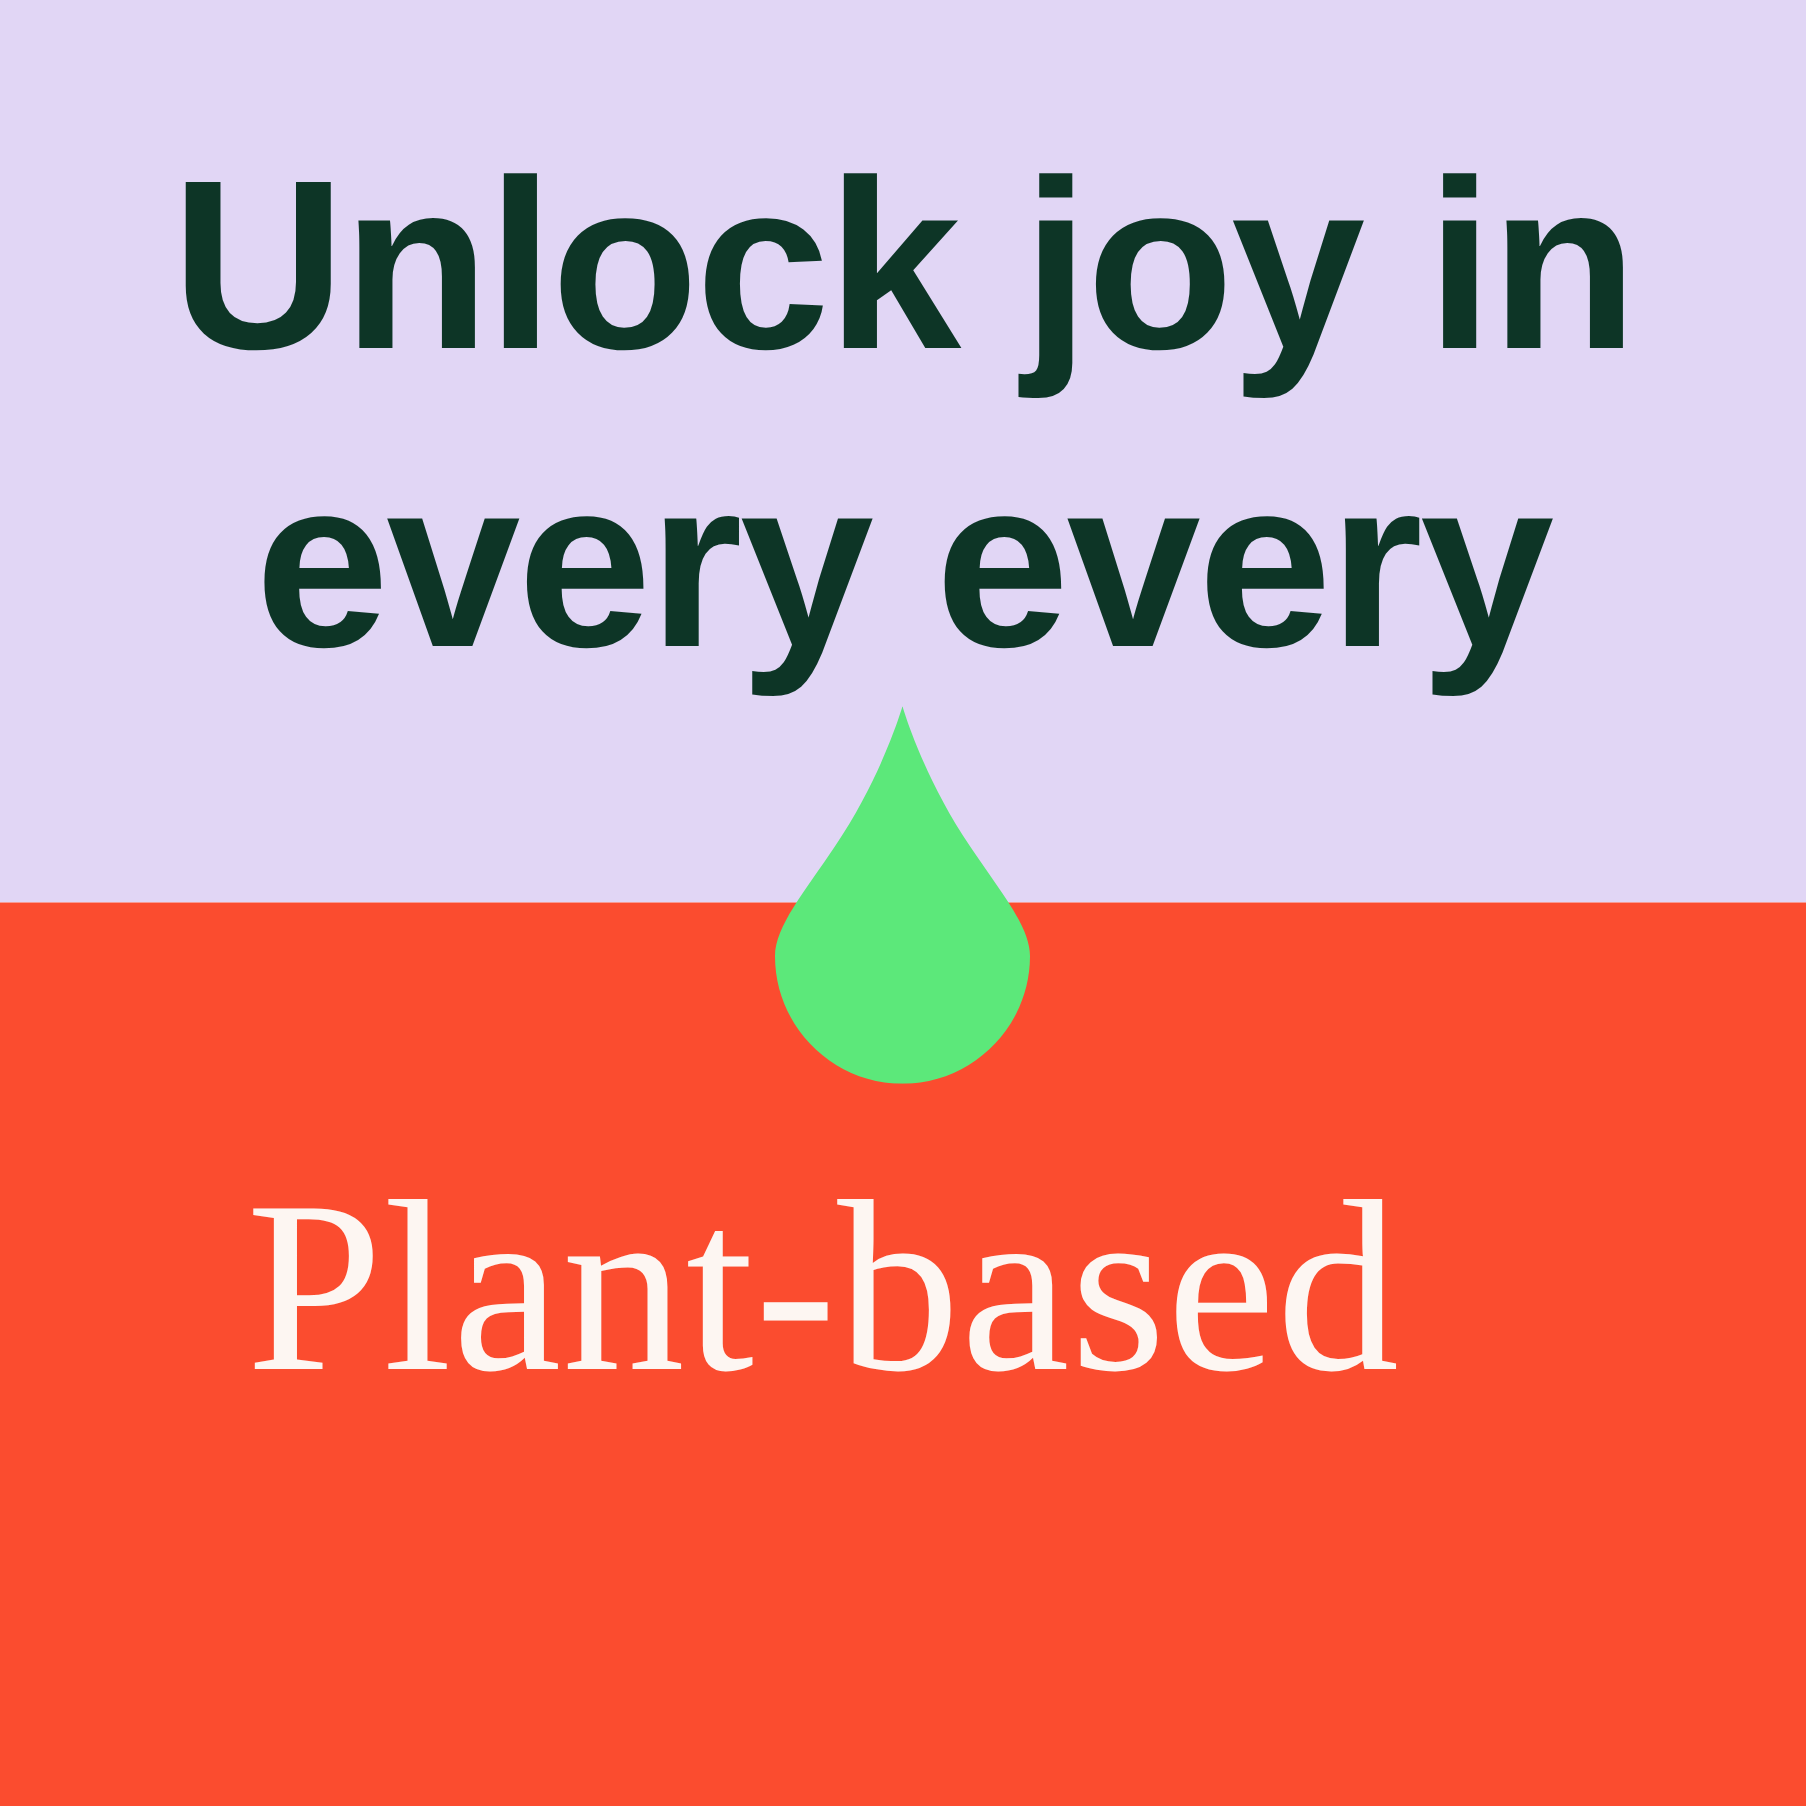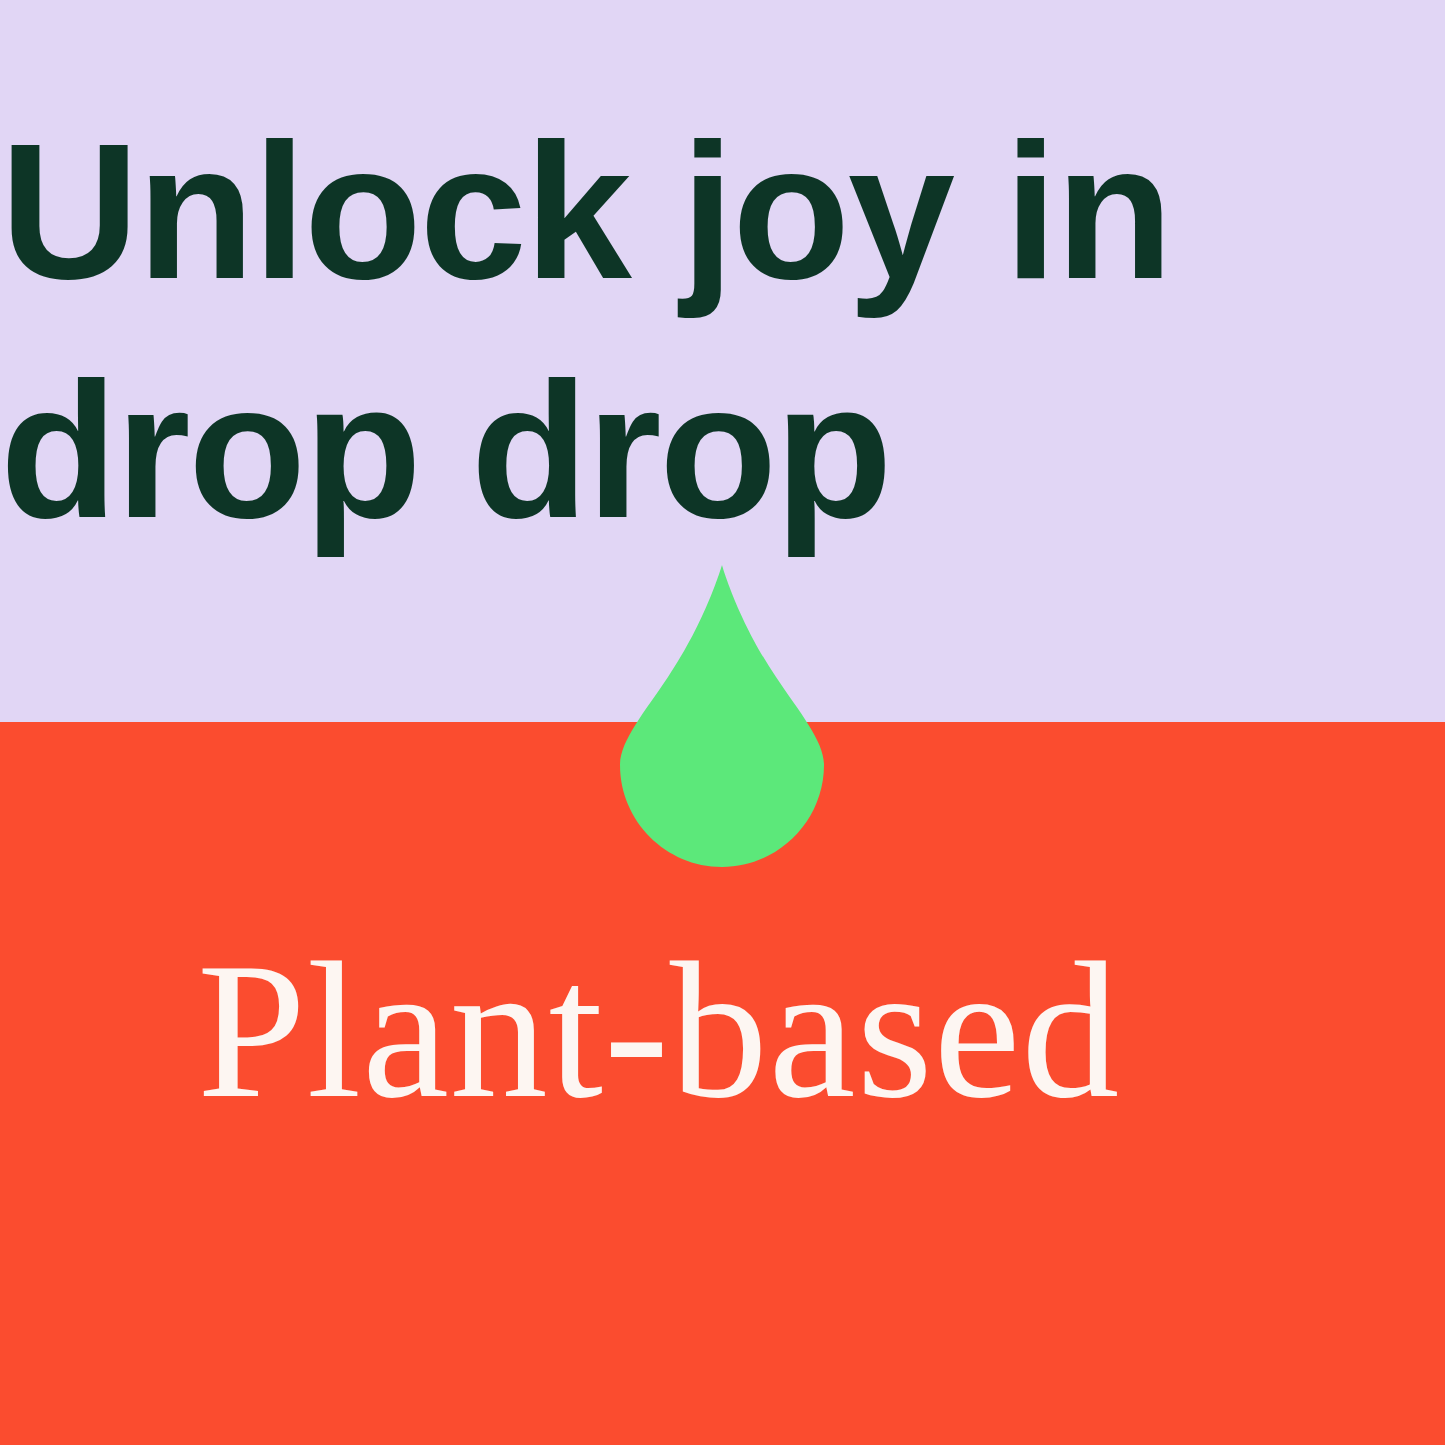--- a/index.html
+++ b/index.html
@@ -34,21 +34,21 @@
     height: 723px;
     background: #fb4c2f;
   }
 
   
   .headline {
     position: absolute;
     left: 0;
     top: 92px;
     width: 1445px;
-    text-align: left;
+    text-align: center;
     color: #0d3526;
     font-family: "Liberation Sans", sans-serif;
     font-weight: 700;
     font-size: 193px;
     line-height: 1.24;
     letter-spacing: -0.012em;
     -webkit-font-smoothing: antialiased;
   }
 
   .headline .hl-line {
@@ -95,21 +95,21 @@
 </head>
 <body>
 
 <div class="poster">
 
   <div class="band-top"></div>
   <div class="band-bottom"></div>
 
   <div class="headline">
     <span class="hl-line">Unlock joy in</span>
-    <span class="hl-line">drop drop</span>
+    <span class="hl-line">every every</span>
   </div>
 
   <div class="droplet-wrap">
     <svg viewBox="0 0 204 302" xmlns="http://www.w3.org/2000/svg" aria-hidden="true">
       <path d="M102 0
                C 102 0, 118 56, 156 112
                C 180 148, 204 176, 204 200
                C 204 256, 158 302, 102 302
                C 46 302, 0 256, 0 200
                C 0 176, 24 148, 48 112

